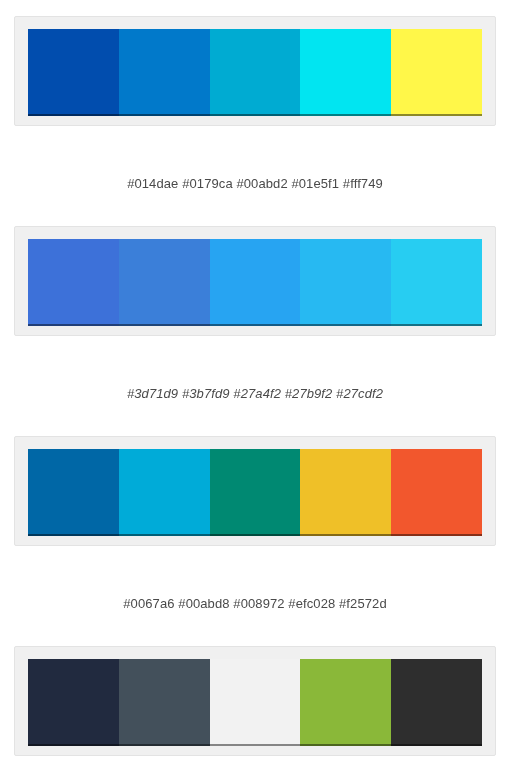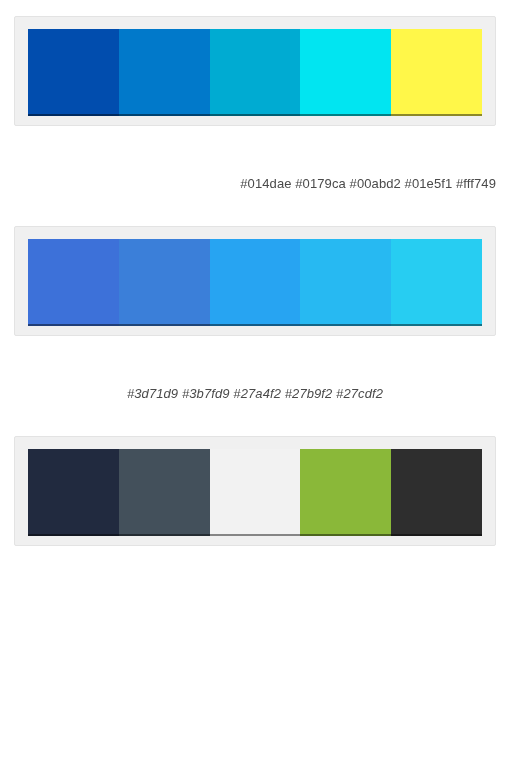--- a/index.html
+++ b/index.html
@@ -72,40 +72,54 @@
       <div class="palette-card" style="background: rgb(240, 240, 240); border-color: rgb(227, 227, 227);">
         <div class="swatch-strip">
           <div class="swatch" title="#014dae" style="background: rgb(1, 77, 174);"></div>
           <div class="swatch" title="#0179ca" style="background: rgb(1, 121, 202);"></div>
           <div class="swatch" title="#00abd2" style="background: rgb(0, 171, 210);"></div>
           <div class="swatch" title="#01e5f1" style="background: rgb(1, 229, 241);"></div>
           <div class="swatch" title="#fff749" style="background: rgb(255, 247, 73);"></div>
         </div>
       </div>
       <div class="gap-after-card"></div>
-      <div class="palette-label" style="color: rgb(74, 74, 74); text-align: right;">#014dae #0179ca #00abd2 #01e5f1 #fff749</div>
+      <div class="palette-label" style="color: rgb(74, 74, 74);">#014dae #0179ca #00abd2 #01e5f1 #fff749</div>
       <div class="gap-after-label"></div>
     </div>
     <div class="palette-block">
       <div class="palette-card" style="background: rgb(240, 240, 240); border-color: rgb(227, 227, 227);">
         <div class="swatch-strip">
           <div class="swatch" title="#3d71d9" style="background: rgb(61, 113, 217);"></div>
           <div class="swatch" title="#3b7fd9" style="background: rgb(59, 127, 217);"></div>
           <div class="swatch" title="#27a4f2" style="background: rgb(39, 164, 242);"></div>
           <div class="swatch" title="#27b9f2" style="background: rgb(39, 185, 242);"></div>
           <div class="swatch" title="#27cdf2" style="background: rgb(39, 205, 242);"></div>
         </div>
       </div>
       <div class="gap-after-card"></div>
       <div class="palette-label" style="color: rgb(74, 74, 74); font-style: italic;">#3d71d9 #3b7fd9 #27a4f2 #27b9f2 #27cdf2</div>
       <div class="gap-after-label"></div>
     </div>
     <div class="palette-block">
       <div class="palette-card" style="background: rgb(240, 240, 240); border-color: rgb(227, 227, 227);">
         <div class="swatch-strip">
+          <div class="swatch" title="#0067a6" style="background: rgb(0, 103, 166);"></div>
+          <div class="swatch" title="#00abd8" style="background: rgb(0, 171, 216);"></div>
+          <div class="swatch" title="#008972" style="background: rgb(0, 137, 114);"></div>
+          <div class="swatch" title="#efc028" style="background: rgb(239, 192, 40);"></div>
+          <div class="swatch" title="#f2572d" style="background: rgb(242, 87, 45);"></div>
+        </div>
+      </div>
+      <div class="gap-after-card"></div>
+      <div class="palette-label" style="color: rgb(74, 74, 74);">#0067a6 #00abd8 #008972 #efc028 #f2572d</div>
+      <div class="gap-after-label"></div>
+    </div>
+    <div class="palette-block">
+      <div class="palette-card" style="background: rgb(240, 240, 240); border-color: rgb(227, 227, 227);">
+        <div class="swatch-strip">
           <div class="swatch" title="#212a3f" style="background: rgb(33, 42, 63);"></div>
           <div class="swatch" title="#43505b" style="background: rgb(67, 80, 91);"></div>
           <div class="swatch" title="#f2f2f2" style="background: rgb(242, 242, 242);"></div>
           <div class="swatch" title="#8ab839" style="background: rgb(138, 184, 57);"></div>
           <div class="swatch" title="#2e2e2e" style="background: rgb(46, 46, 46);"></div>
         </div>
       </div>
       <div class="gap-after-card"></div>
     </div>
   </div>

